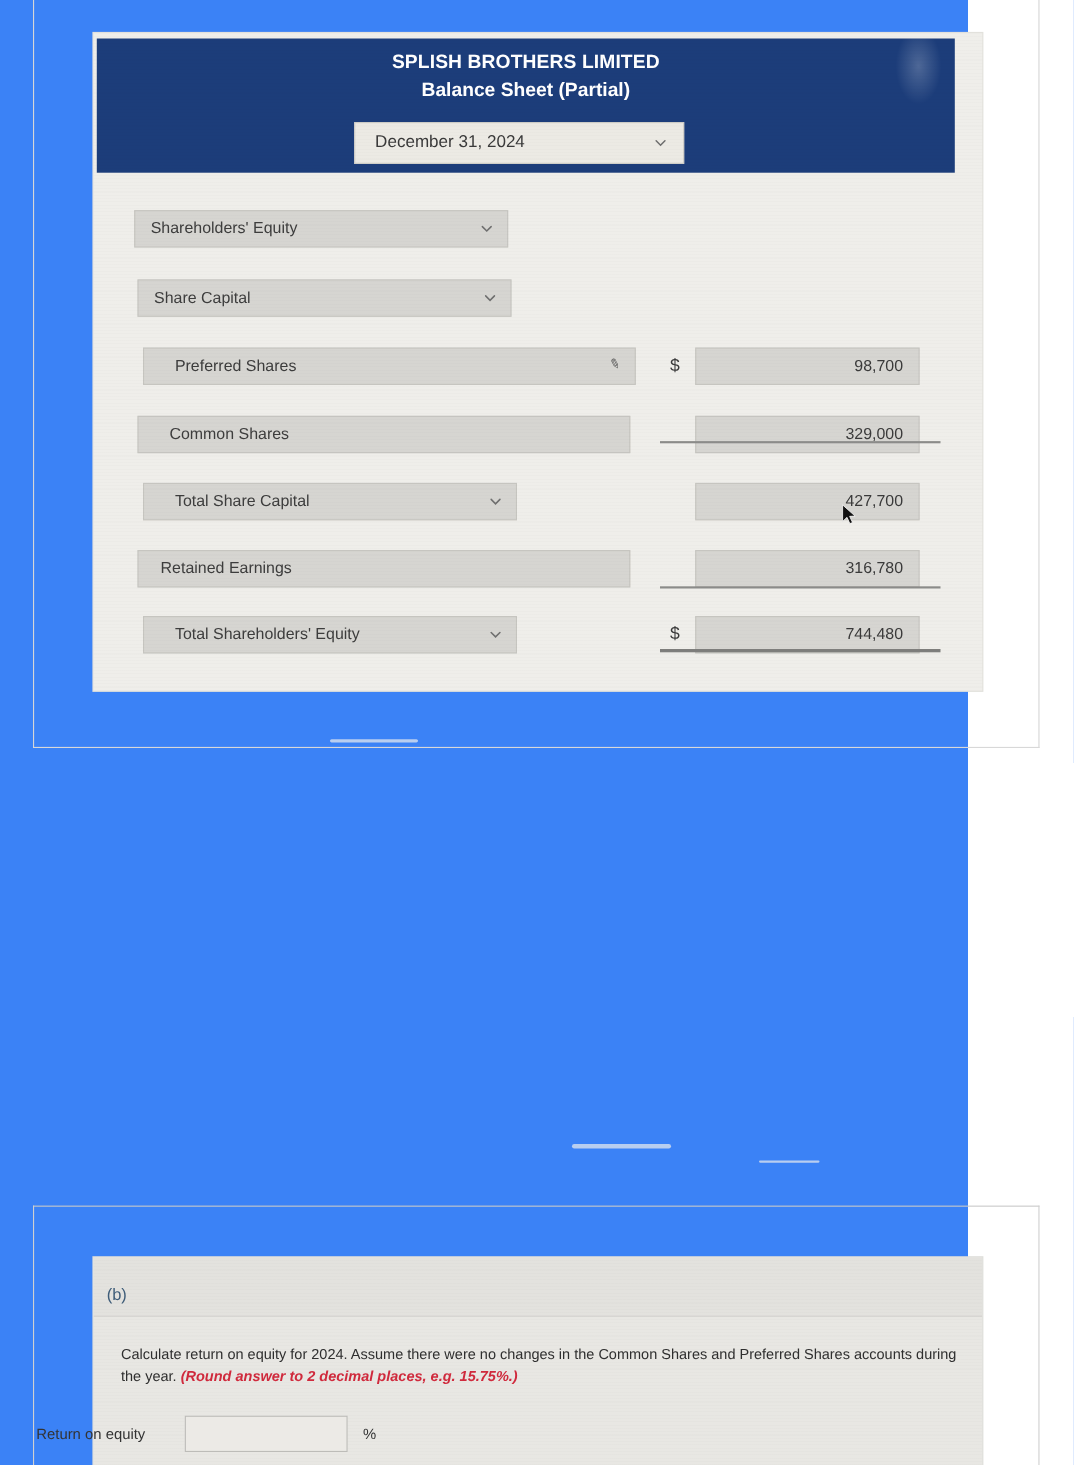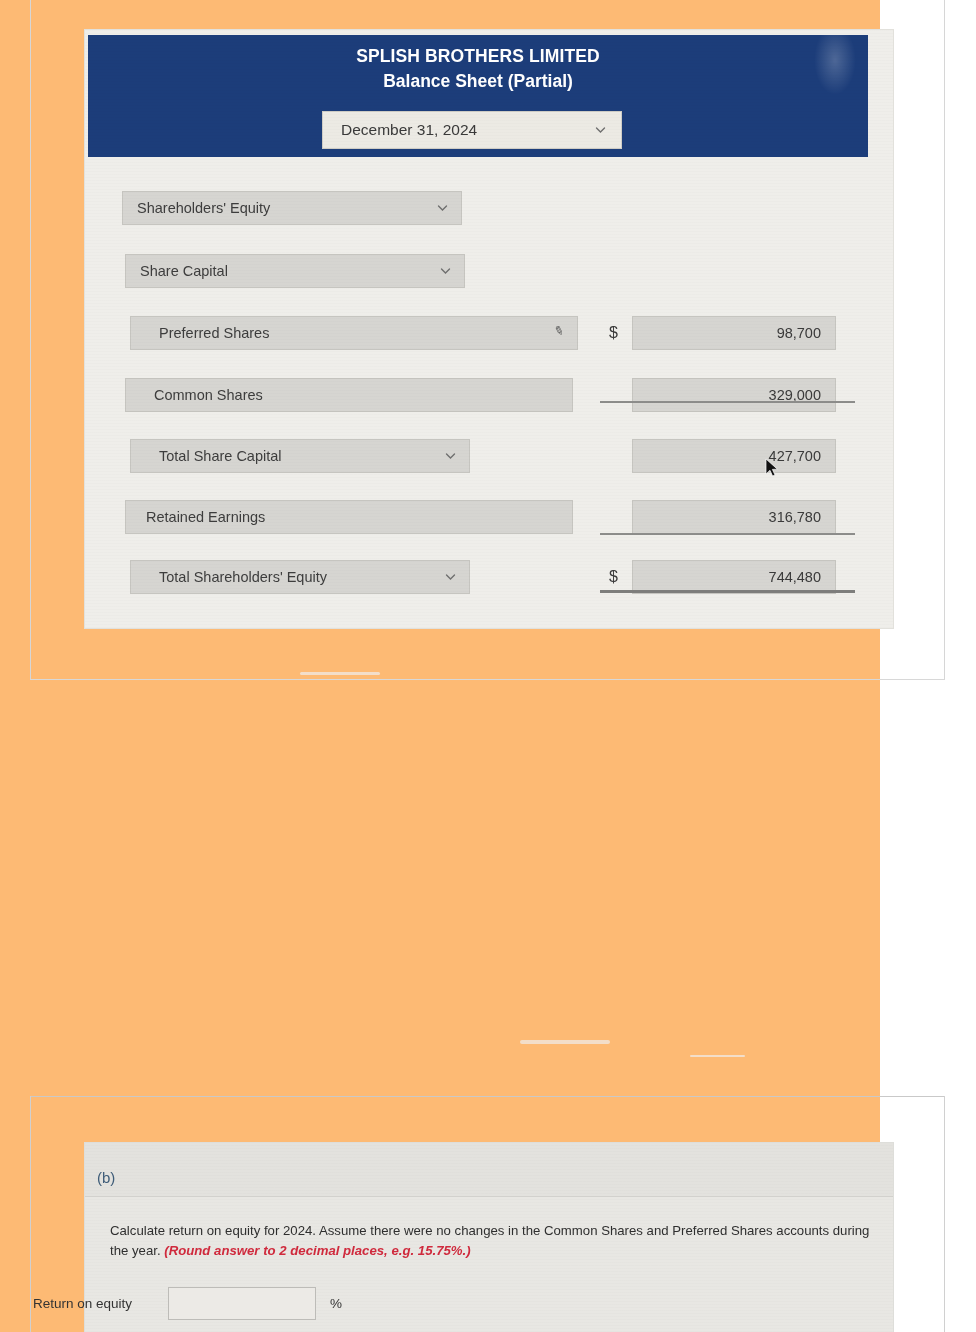--- a/index.html
+++ b/index.html
@@ -7,21 +7,21 @@
   html, body {
     margin: 0; padding: 0;
     width: 976px; height: 1332px;
     background: #ffffff;
     font-family: "Liberation Sans", sans-serif;
     overflow: hidden;
   }
   #page {
     position: relative;
     width: 880px; height: 1332px;
-    background: #fdba74;
+    background: #3b82f6;
   }
 
   
   .paper-edge-left {
     position: absolute; left: 30px; top: 0; width: 1px; height: 680px;
     background: #d6d6d6;
   }
   .paper-edge-bottom1 {
     position: absolute; left: 30px; top: 679px; width: 915px; height: 1px;
     background: #d8d8d8;

